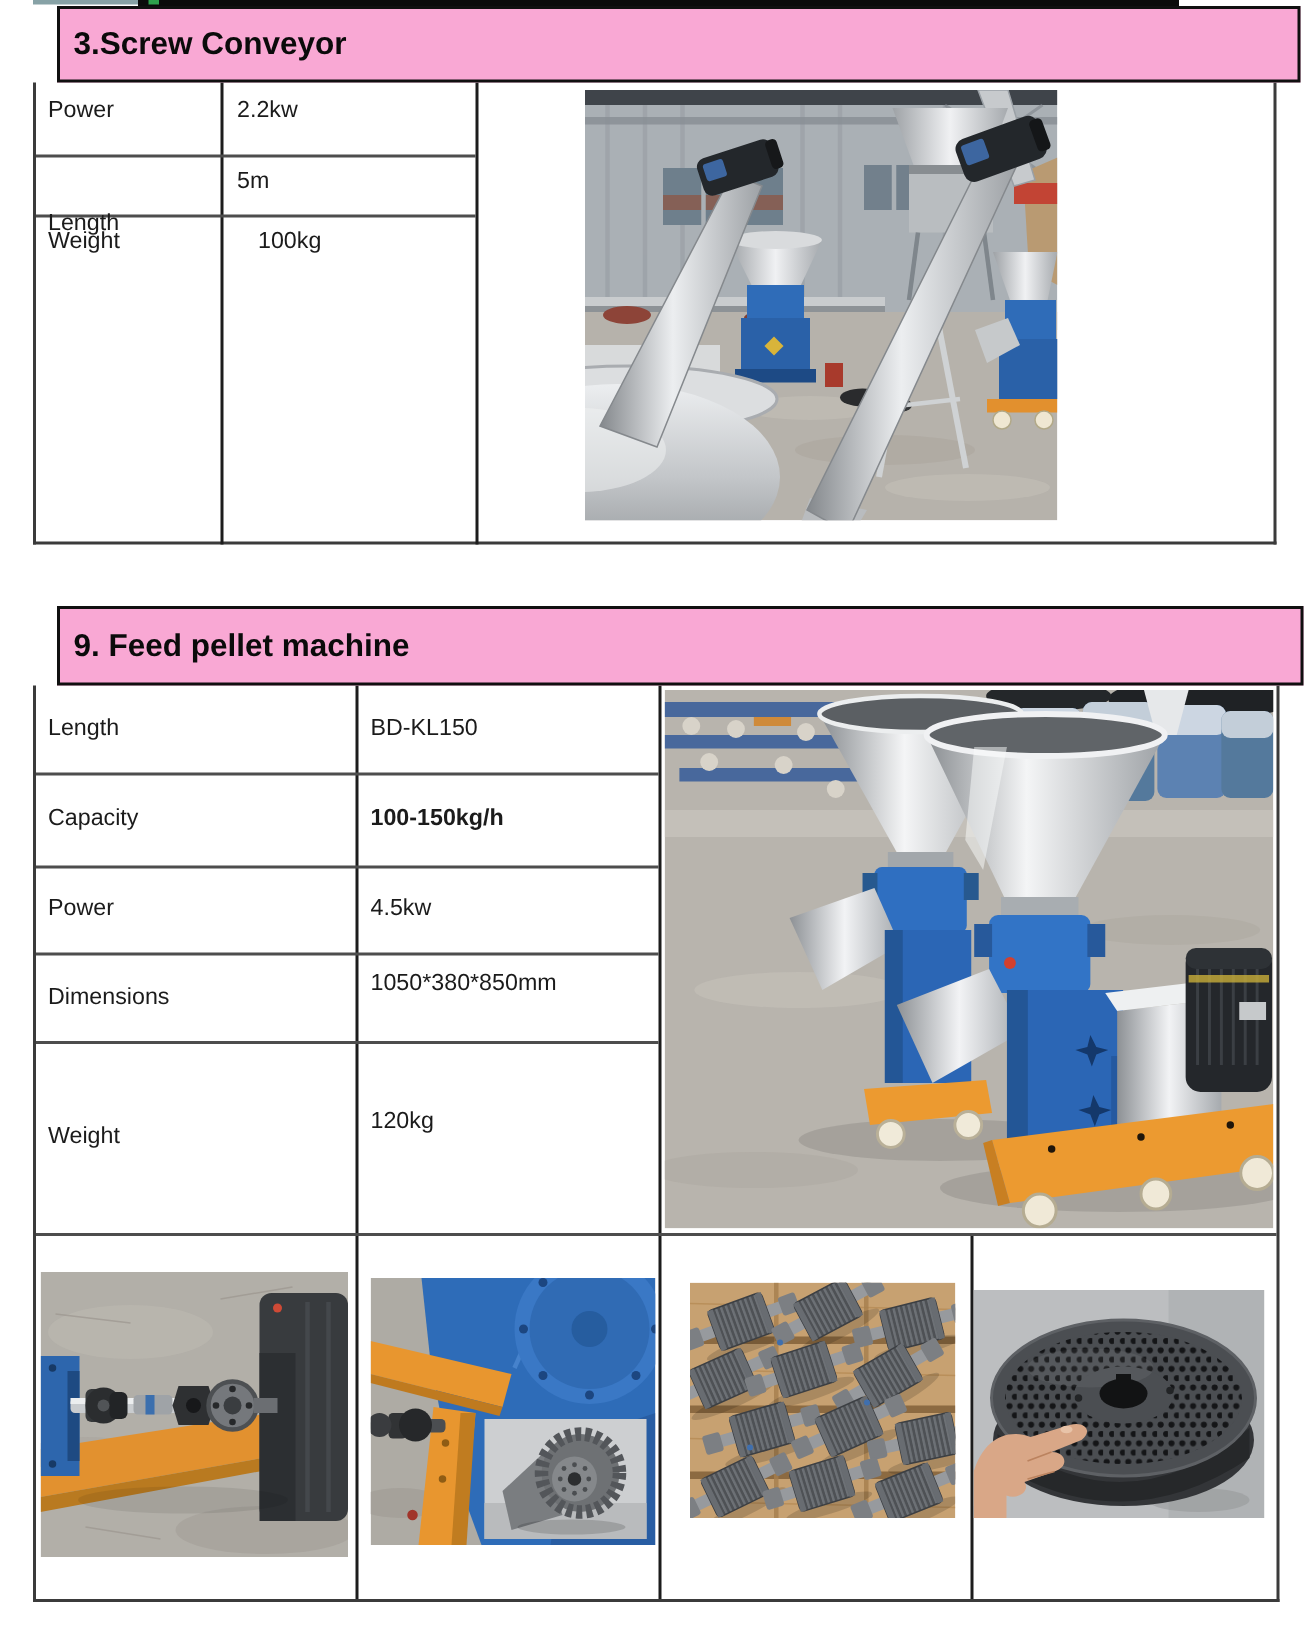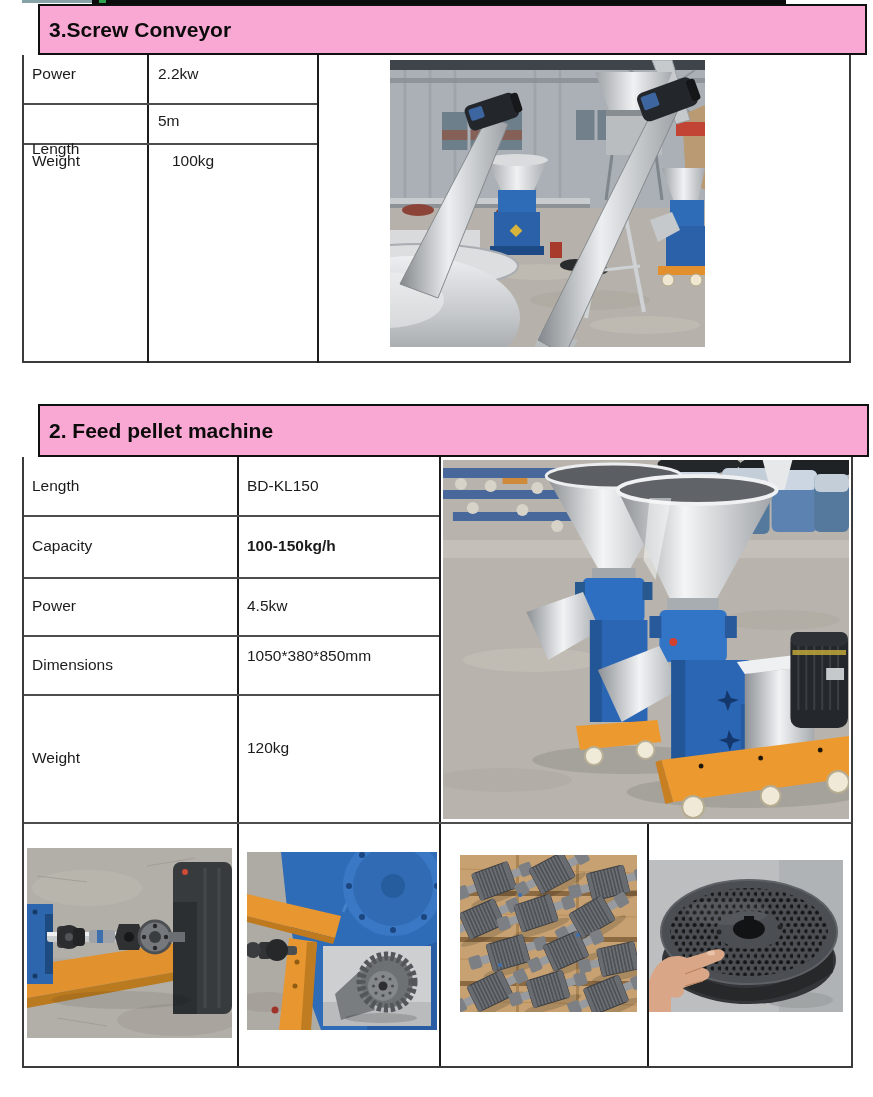--- a/index.html
+++ b/index.html
@@ -140,21 +140,21 @@
       <polygon points="288,50 175,295 148,280 268,40" fill="url(#a-sil)" stroke="#85898d" stroke-width="1"></polygon>
       <g transform="rotate(-20 278 38)">
         <rect x="248" y="24" width="58" height="30" rx="7" fill="#23272b"></rect>
         <rect x="252" y="28" width="16" height="14" rx="2" fill="#3d66a0"></rect>
         <rect x="300" y="28" width="9" height="22" rx="3" fill="#141618"></rect>
       </g>
     </svg>
   </div>
 
   <div class="abs sec-header" style="left:22px;top:404px;width:831px;height:53px;z-index:2;">
-    <span>2. Feed pellet machine</span>
+    <span>9. Feed pellet machine</span>
   </div>
 
   <div class="abs tbl" style="left:22px;top:457px;width:831px;height:611px;"></div>
 
   <div class="abs vline" style="left:237px;top:457px;height:609px;"></div>
   <div class="abs vline" style="left:439px;top:457px;height:609px;"></div>
   <div class="abs vline" style="left:647px;top:822px;height:244px;"></div>
   <div class="abs hline" style="left:24px;top:515px;width:415px;"></div>
   <div class="abs hline" style="left:24px;top:577px;width:415px;"></div>
   <div class="abs hline" style="left:24px;top:635px;width:415px;"></div>

